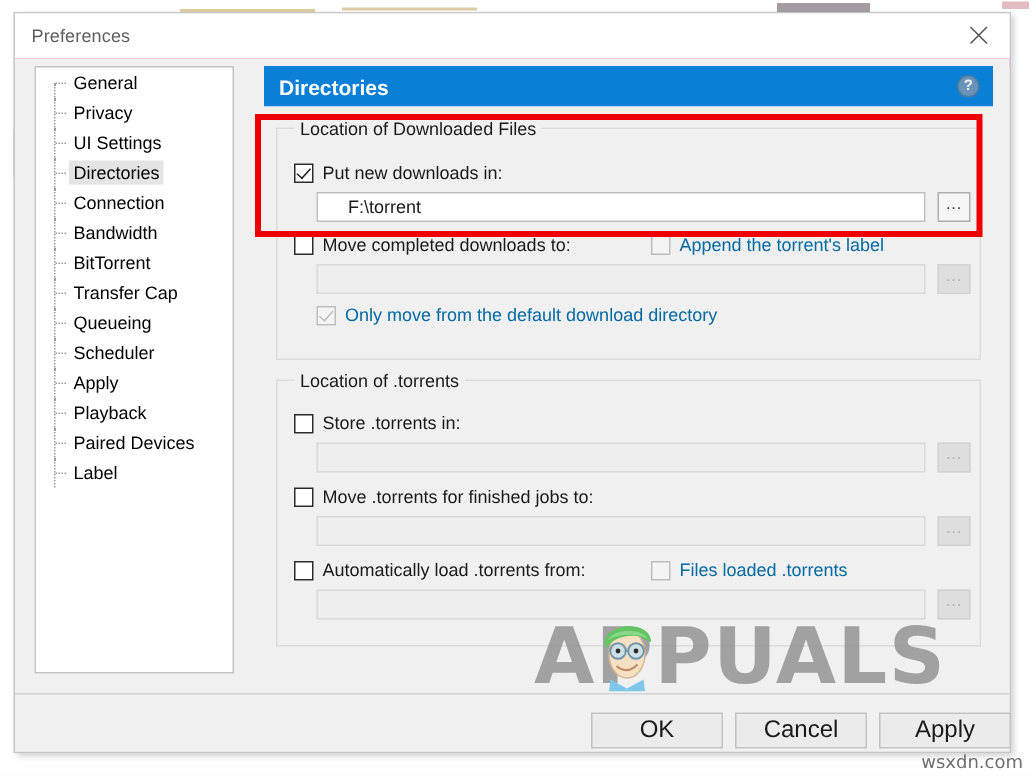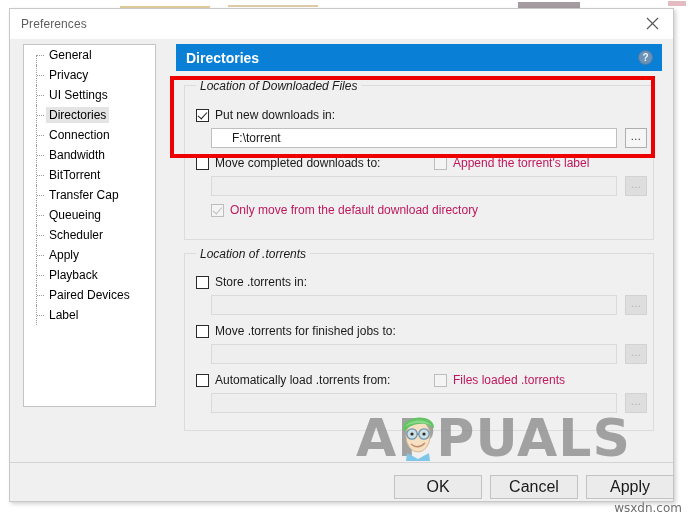--- a/index.html
+++ b/index.html
@@ -84,21 +84,21 @@
   #content {
     position: absolute;
     left: 0; top: 30px; right: 0; bottom: 0;
     background: #f0f0f0;
   }
 
   
   #sidebar {
     position: absolute;
     left: 13px; top: 5px;
-    width: 133px; height: 363px;
+    width: 133px; height: 405px;
     background: #ffffff;
     border: 1px solid #c4c4c4;
     box-sizing: border-box;
     overflow: hidden;
   }
   .tree-item {
     position: relative;
     height: 20px;
     display: flex; align-items: center;
     padding-left: 8px;
@@ -196,21 +196,20 @@
     box-sizing: border-box;
   }
   .group-legend {
     position: absolute;
     top: -7px; left: 11px;
     background: #f0f0f0;
     padding: 0 4px;
     font-size: 12px;
     color: #1a1a1a;
     white-space: nowrap;
-    font-style: italic;
   }
 
   
   .cbrow {
     position: absolute;
     display: flex; align-items: center;
     cursor: pointer;
     white-space: nowrap;
   }
   .cbox {
@@ -228,21 +227,21 @@
     left: 3px; top: 0px;
     width: 4px; height: 8px;
     border: solid #1a1a1a;
     border-width: 0 1.6px 1.6px 0;
     transform: rotate(42deg);
   }
   .cbrow.disabled { cursor: default; }
   .cbrow.disabled .cbox { border-color: #bdbdbd; background: #f4f4f4; }
   .cbrow.disabled .cbox.checked::after { border-color: #bdbdbd; }
   .cblabel { font-size: 12px; color: #1a1a1a; line-height: 13px; }
-  .cbrow.disabled .cblabel { color: #be185d; }
+  .cbrow.disabled .cblabel { color: #0369a1; }
 
   
   .field {
     position: absolute;
     height: 20px;
     background: #ffffff;
     border: 1px solid #bfbfbf;
     box-sizing: border-box;
     display: flex; align-items: center;
     padding-left: 20px;

